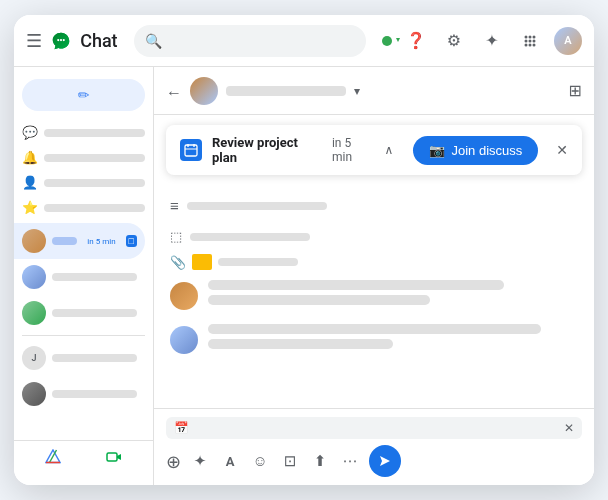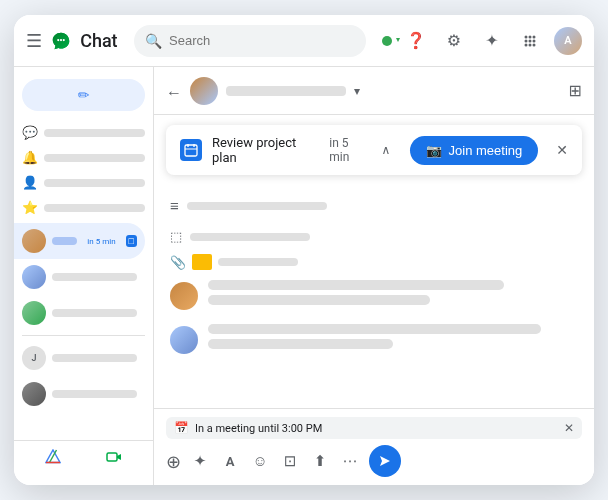--- a/index.html
+++ b/index.html
@@ -185,21 +185,21 @@
       flex-shrink: 0;
     }
     .meeting-icon {
       width: 22px; height: 22px;
       background: #1a73e8;
       border-radius: 4px;
       display: flex; align-items: center; justify-content: center;
       color: #fff; font-size: 11px;
       flex-shrink: 0;
     }
-    .meeting-title { font-size: 13px; font-weight: 400; color: #202124; }
+    .meeting-title { font-size: 13px; font-weight: 700; color: #202124; }
     .meeting-time { font-size: 12px; color: #5f6368; margin-left: 6px; }
     .meeting-expand { color: #5f6368; font-size: 12px; margin-left: 4px; cursor: pointer; }
     .meeting-spacer { flex: 1; }
     .join-btn {
       background: #1a73e8;
       color: #fff;
       border: none;
       border-radius: 20px;
       padding: 7px 16px;
       font-size: 13px;
@@ -343,21 +343,20 @@
           </linearGradient>
         </defs>
         <circle cx="9" cy="11" r="1.2" fill="white"></circle>
         <circle cx="12" cy="11" r="1.2" fill="white"></circle>
         <circle cx="15" cy="11" r="1.2" fill="white"></circle>
       </svg>
     </div>
     <span class="app-title">Chat</span>
     <div class="search-bar">
       <span class="search-icon">🔍</span>
-      <input class="search-input" type="text" placeholder="Search" style="">
     </div>
     <div class="top-actions">
       <div style="display:flex;align-items:center;gap:2px;">
         <div class="status-dot"></div>
       </div>
       <div class="icon-btn">❓</div>
       <div class="icon-btn">⚙</div>
       <div class="icon-btn">✦</div>
       <div class="icon-btn">
         <svg width="16" height="16" viewBox="0 0 16 16">
@@ -462,21 +461,21 @@
               <line x1="10" y1="1" x2="10" y2="4" stroke="white" stroke-width="1.3"></line>
               <line x1="1" y1="6" x2="13" y2="6" stroke="white" stroke-width="1"></line>
             </svg>
         </div>
         <span class="meeting-title">Review project plan</span>
         <span class="meeting-time">in 5 min</span>
         <span class="meeting-expand">∧</span>
         <div class="meeting-spacer"></div>
         <button class="join-btn">
           <span>📷</span>
-          <span>Join meeting</span>
+          <span>Join discuss</span>
         </button>
         <span class="meeting-close">✕</span>
       </div>
 
       <div class="messages-area">
 
         <div class="toolbar-row">
           <span class="toolbar-icon">≡</span>
           <div style="height:8px;background:#e0e0e0;border-radius:4px;width:140px;"></div>
         </div>
@@ -505,21 +504,20 @@
             <div class="msg-placeholder w50"></div>
           </div>
         </div>
 
       </div>
 
       <div class="input-area">
 
         <div class="meeting-status-bar">
           <span class="meeting-status-icon">📅</span>
-          <span style="font-size:11px;color:#202124;">In a meeting until 3:00 PM</span>
           <span class="meeting-status-close">✕</span>
         </div>
 
         <div class="input-row">
           <span class="input-add-btn">⊕</span>
           <div class="input-actions">
             <span class="input-action-icon">✦</span>
             <span class="input-action-icon" style="font-weight:700;font-size:13px;">A</span>
             <span class="input-action-icon">☺</span>
             <span class="input-action-icon">⊡</span>

